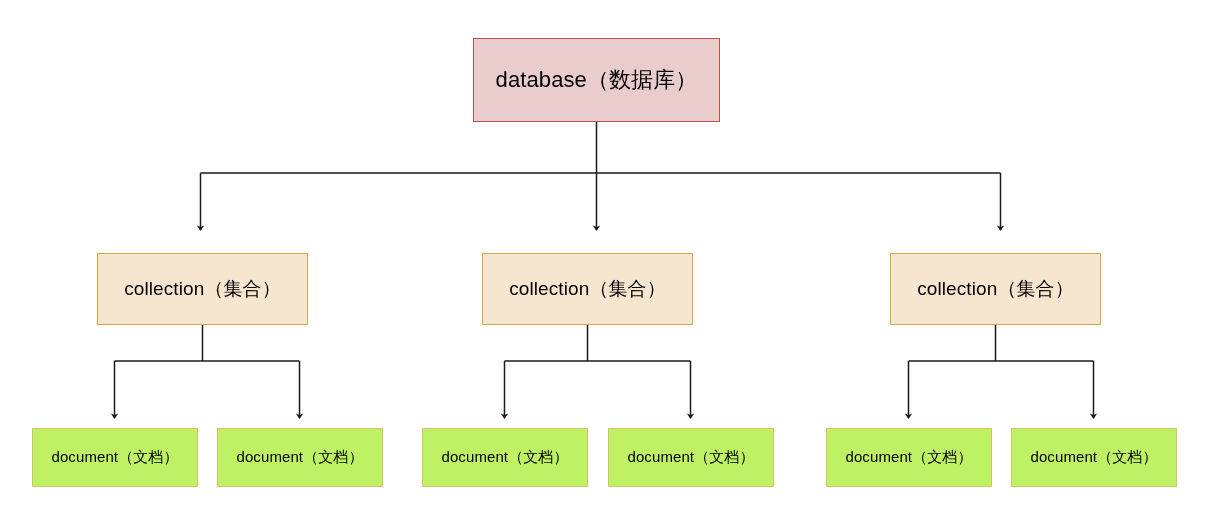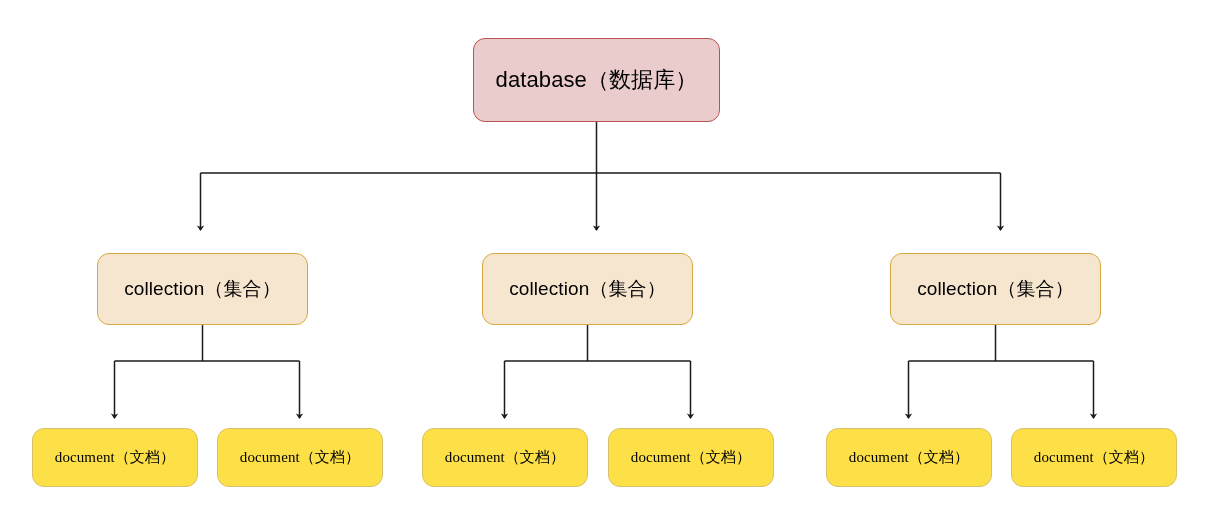--- a/index.html
+++ b/index.html
@@ -27,43 +27,42 @@
     pointer-events: none;
   }
   .node {
     position: absolute;
     box-sizing: border-box;
     display: flex;
     align-items: center;
     justify-content: center;
     border-style: solid;
     border-width: 1.6px;
-    border-radius: 12px;
+    border-radius: 0;
     color: #000000;
     text-align: center;
     white-space: nowrap;
     line-height: 1.1;
     letter-spacing: 0.1px;
   }
   .node.db {
     background: #eacccc;
     border-color: #b85450;
     font-size: 22px;
   }
   .node.collection {
     background: #f7e6cf;
     border-color: #d6a841;
     font-size: 19px;
     margin-top: 13px;
   }
   .node.document {
-    background: #fde047;
+    background: #bef264;
     border-color: #d9c169;
     font-size: 15px;
-    font-family: Liberation Serif, serif;
   }
   .node .label {
     display: inline-block;
   }
 </style>
 </head>
 <body>
 
 <div id="canvas">
 

